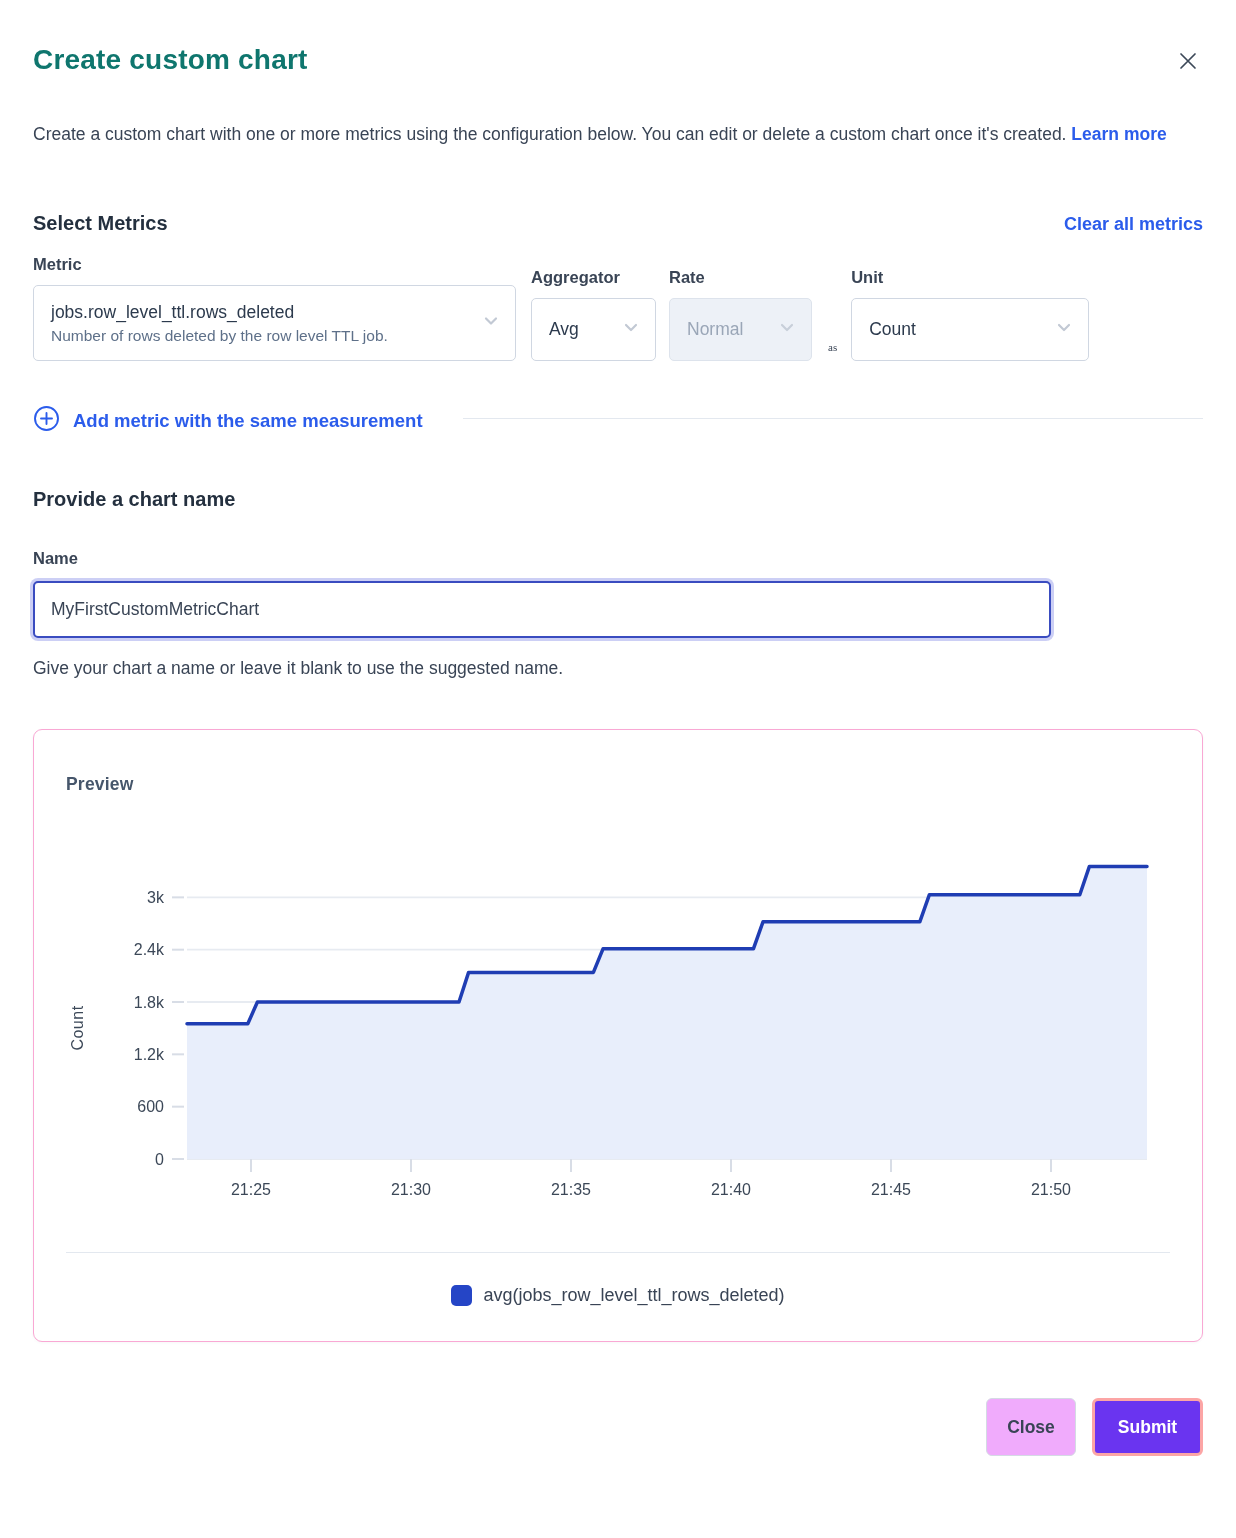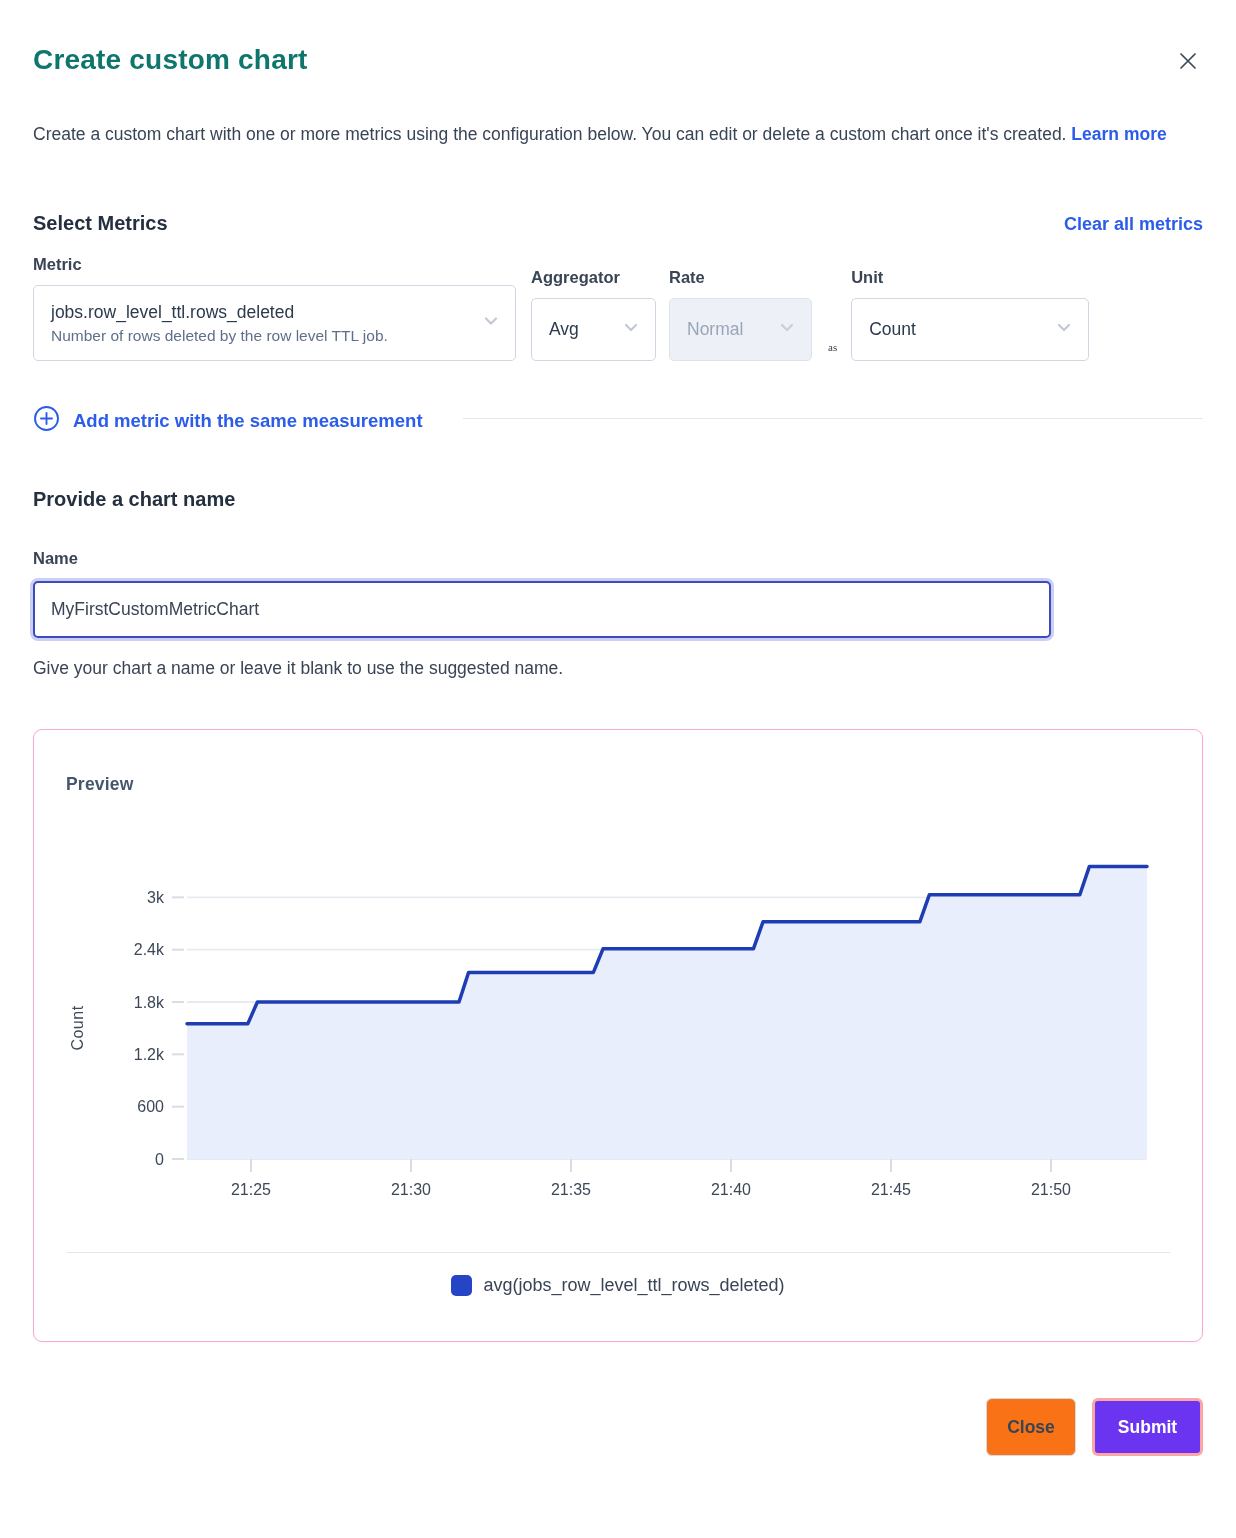--- a/index.html
+++ b/index.html
@@ -55,28 +55,28 @@
   }
   .helper { margin-top:20px; font-size:17.5px; color:#394455; }
 
   
   .card { margin-top:50px; border:1px solid #f9a8d4; border-radius:9px; background:#fff;
           padding:44px 32px 26px 32px; box-shadow:0 1px 3px rgba(40,50,70,.04); }
   .prev-h { font-size:17.5px; font-weight:600; color:#46566b; letter-spacing:.2px; }
   .chart-wrap { margin-top:34px; }
   svg text { font-family:"Liberation Sans","DejaVu Sans",sans-serif; }
   .card .rule { height:1px; background:#e3e8ef; margin-top:34px; }
-  .legend { margin-top:22px; display:flex; justify-content:center; align-items:flex-start; gap:11px; height:40px; }
+  .legend { margin-top:22px; display:flex; justify-content:center; align-items:center; gap:11px; height:40px; }
   .legend-swatch { width:21px; height:21px; border-radius:5px; background:#2545c6; }
   .legend-lbl { font-size:18px; color:#394455; }
 
   
   .footer { margin-top:56px; display:flex; justify-content:flex-end; gap:16px; }
   .btn { height:58px; border-radius:6px; font-family:inherit; font-size:17.5px; font-weight:600; cursor:pointer; }
-  .btn-close { width:90px; background:#f97316; border:1px solid #d4dae4; color:#394455; }
+  .btn-close { width:90px; background:#f0abfc; border:1px solid #d4dae4; color:#394455; }
   .btn-submit { width:111px; background:#6a34f0; border:3px solid #fca5a5; color:#ffffff; }
 </style>
 </head>
 <body>
 
 <div class="dialog">
 
   <div class="hdr">
     <div class="title">Create custom chart</div>
     <button class="close-x" aria-label="close">

